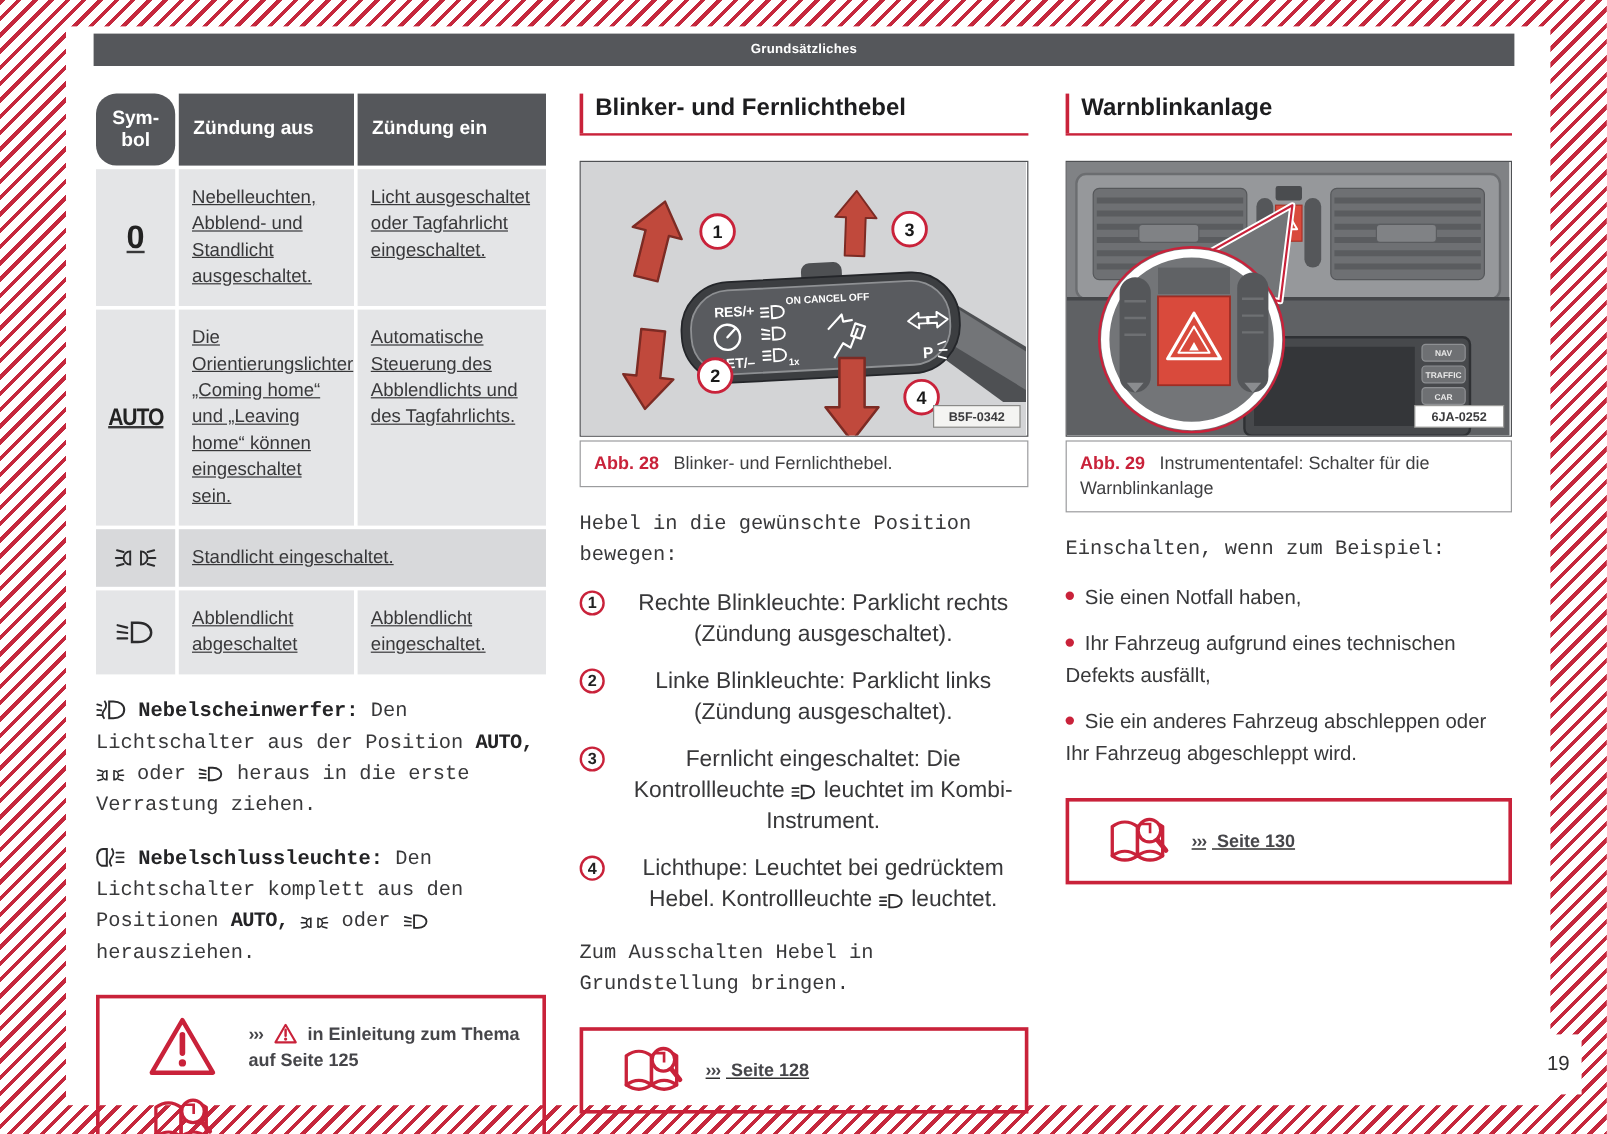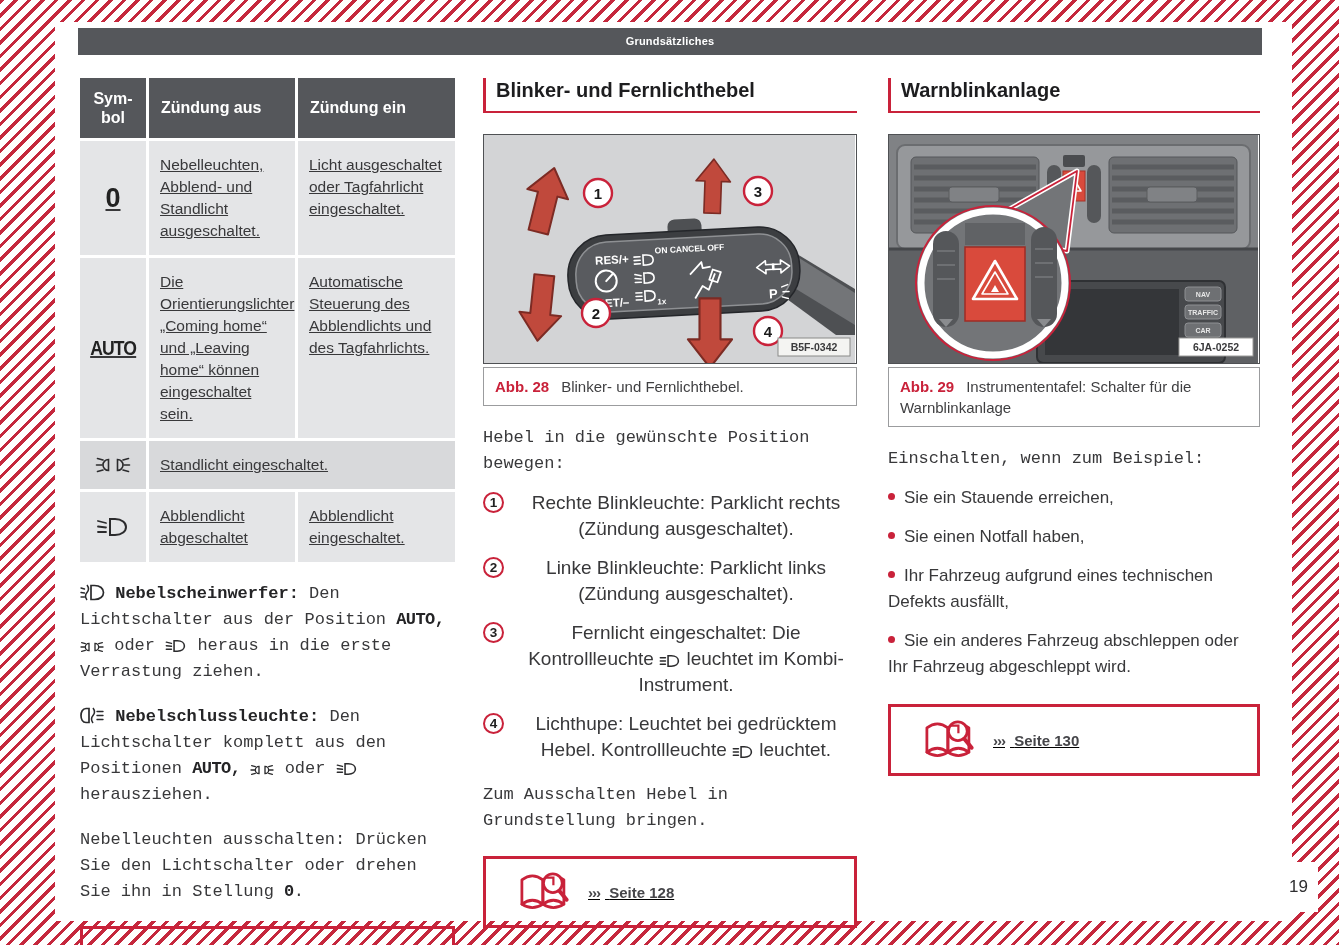--- a/index.html
+++ b/index.html
@@ -21,21 +21,21 @@
 
   
   .col-heading{position:relative; font-size:20px; font-weight:700; color:#1d1d1f;
         padding:1px 0 9px 13px; border-bottom:2px solid var(--red); margin-bottom:21px;}
   .col-heading::before{content:""; position:absolute; left:0; top:0; bottom:0; width:3px; background:var(--red);}
 
   
   .table{display:grid; grid-template-columns:66px 146px 1fr; gap:3px; background:#fff;}
   .th{background:var(--hdr); color:#fff; font-weight:700; font-size:16px; line-height:1.2;
       padding:10px 12px; display:flex; align-items:center; min-height:60px;text-align:center;}
-  .th.c-sym{justify-content:center; text-align:center; padding:10px 6px;}
+  .th.c-sym{justify-content:center; text-align:center; padding:10px 6px;border-radius:17px;}
   .td{background:var(--cell); color:var(--txt); font-size:15.5px; line-height:22px; padding:13px 11px;text-decoration:underline;}
   .td.sym{display:flex; align-items:center; justify-content:center; padding:8px 4px;}
   .td.dark{background:var(--celldk);}
   .td.span2{grid-column:2 / 4; display:flex; align-items:center;}
   .big0{font-size:27px; font-weight:700; color:#222;}
   .autoword{font-size:20px; font-weight:800; color:#222; letter-spacing:-1px; transform:scaleX(.88); display:inline-block;}
   .kbd{font-weight:800; letter-spacing:-.6px; color:#222;}
 
   .body{font-size:17px; line-height:26px; color:var(--txt); margin-top:19px;font-family:Liberation Mono, monospace;}
   .body b{color:#242426;}
@@ -203,24 +203,20 @@
             <path d="M14 2 h5 c7 0 11 3.8 11 8 s-4 8-11 8 h-5 Z" fill="none" stroke="currentColor" stroke-width="2.4"></path>
             <g stroke="currentColor" stroke-width="2.2" stroke-linecap="round">
               <line x1="2" y1="4" x2="10" y2="6"></line>
                 <line x1="2" y1="9.5" x2="10" y2="10.5"></line>
                 <line x1="2" y1="15" x2="10" y2="15"></line>
             </g>
           </svg>
           <span>herausziehen.</span>
         </p>
 
-        <p class="body">
-          <span>Nebelleuchten ausschalten: Drücken Sie den Lichtschalter oder drehen Sie ihn in Stellung</span>
-          <b class="kbd">0</b><span>.</span>
-        </p>
 
         <div class="warnbox">
           <div class="warnrow">
             <span class="ricon">
               <svg width="58" height="51" viewBox="0 0 56 50">
                 <path d="M28 3 L53 46 H3 Z" fill="#fff" stroke="#c9223a" stroke-width="3.6" stroke-linejoin="round"></path>
                 <line x1="28" y1="15" x2="28" y2="30" stroke="#c9223a" stroke-width="4.6" stroke-linecap="round"></line>
                 <circle cx="28" cy="38" r="3" fill="#c9223a"></circle>
               </svg>
             </span>
@@ -500,21 +496,20 @@
             <text x="327" y="216" text-anchor="middle" font-size="10.5" fill="#3a3a3c" font-weight="bold">6JA-0252</text>
           </svg>
         </div>
         <div class="caption">
           <span class="abb">Abb. 29</span><span>Instrumententafel: Schalter für die Warnblinkanlage</span>
         </div>
 
         <p class="body">Einschalten, wenn zum Beispiel:</p>
 
         <div>
-          <div class="bullet"><span class="dot"></span><span>Sie ein Stauende erreichen,</span></div>
           <div class="bullet"><span class="dot"></span><span>Sie einen Notfall haben,</span></div>
           <div class="bullet"><span class="dot"></span><span>Ihr Fahrzeug aufgrund eines technischen Defekts ausfällt,</span></div>
           <div class="bullet"><span class="dot"></span><span>Sie ein anderes Fahrzeug abschleppen oder Ihr Fahrzeug abgeschleppt wird.</span></div>
         </div>
 
         <div class="refbox" style="margin-top:24px;">
           <span class="ricon">
             <svg width="52" height="42" viewBox="0 0 46 38">
               <g fill="none" stroke="#c9223a" stroke-width="2.5" stroke-linejoin="round" stroke-linecap="round">
                 <path d="M3 8 C9 3.5 16 3.5 22 8 L22 30 C16 25.5 9 25.5 3 30 Z"></path>

